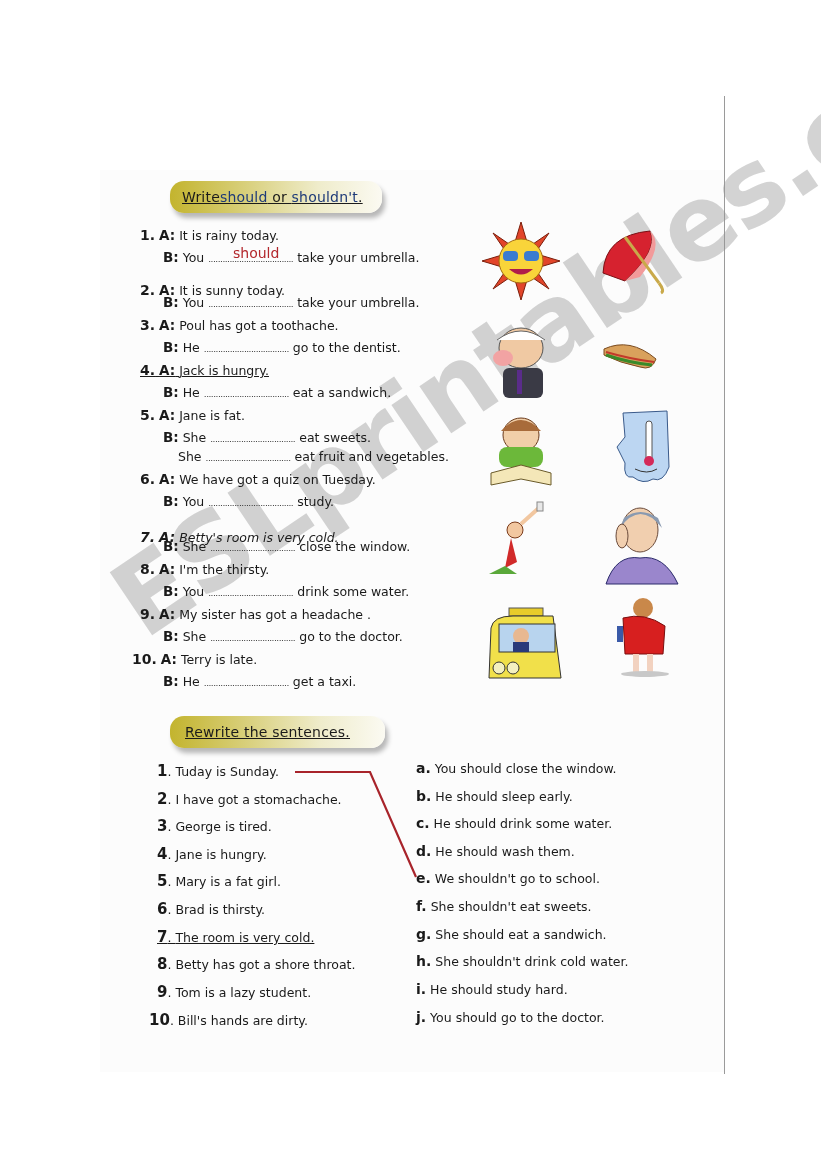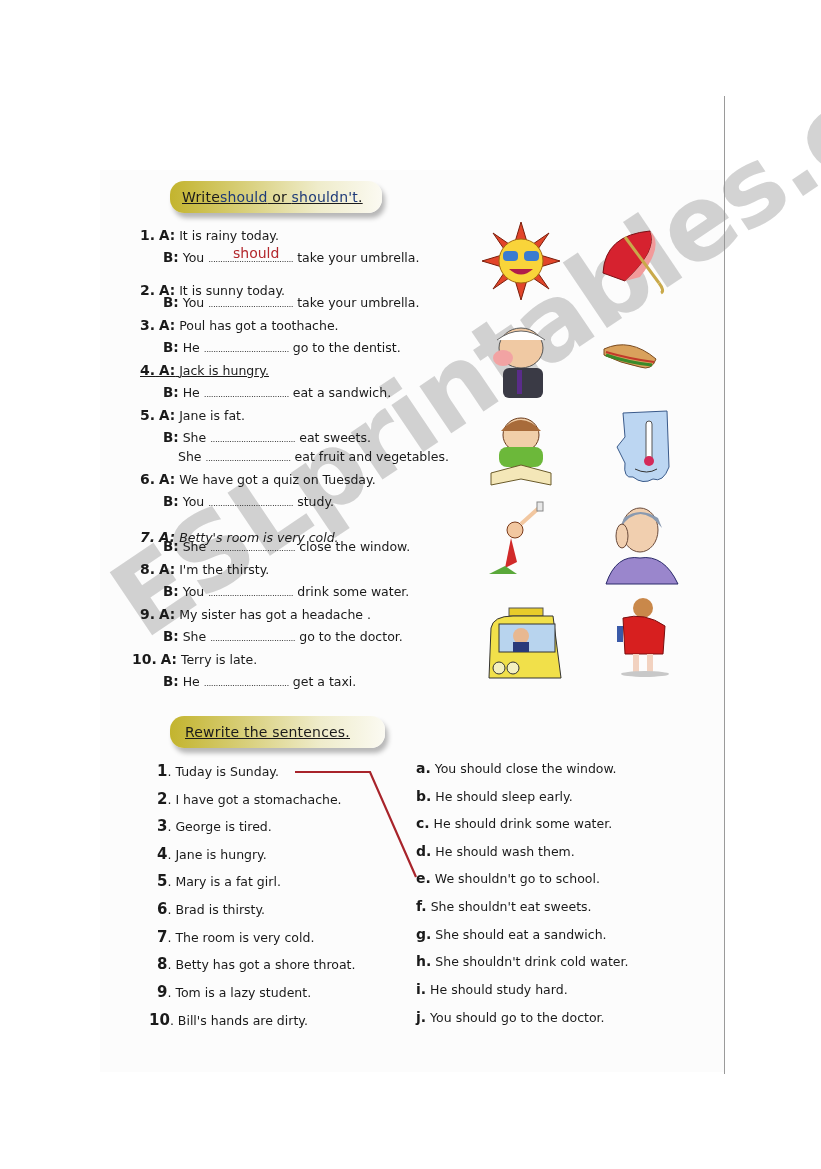--- a/index.html
+++ b/index.html
@@ -169,21 +169,21 @@
   <span>Rewrite the sentences.</span>
 </div>
 
 <div id="ex2">
     <div class="ex2-left" style="left: 157px; top: 762px;"><span class="n">1</span>. <span>Tuday is Sunday.</span></div>
     <div class="ex2-left" style="left: 157px; top: 790px;"><span class="n">2</span>. <span>I have got a stomachache.</span></div>
     <div class="ex2-left" style="left: 157px; top: 817px;"><span class="n">3</span>. <span>George is tired.</span></div>
     <div class="ex2-left" style="left: 157px; top: 845px; text-align: center;"><span class="n">4</span>. <span>Jane is hungry.</span></div>
     <div class="ex2-left" style="left: 157px; top: 872px;"><span class="n">5</span>. <span>Mary is a fat girl.</span></div>
     <div class="ex2-left" style="left: 157px; top: 900px;"><span class="n">6</span>. <span>Brad is thirsty.</span></div>
-    <div class="ex2-left" style="left: 157px; top: 928px;"><span class="n">7</span>. <span>The room is very cold.</span></div>
+    <div class="ex2-left" style="left: 157px; top: 928px; text-decoration: underline;"><span class="n">7</span>. <span>The room is very cold.</span></div>
     <div class="ex2-left" style="left: 157px; top: 955px; text-align: right;"><span class="n">8</span>. <span>Betty has got a shore throat.</span></div>
     <div class="ex2-left" style="left: 157px; top: 983px;"><span class="n">9</span>. <span>Tom is a lazy student.</span></div>
     <div class="ex2-left" style="left: 149px; top: 1011px;"><span class="n">10</span>. <span>Bill's hands are dirty.</span></div>
     <div class="ex2-right" style="left: 416px; top: 760px;"><span class="l">a.</span> <span>You should close the window.</span></div>
     <div class="ex2-right" style="left: 416px; top: 788px;"><span class="l">b.</span> <span>He should sleep early.</span></div>
     <div class="ex2-right" style="left: 416px; top: 815px;"><span class="l">c.</span> <span>He should drink some water.</span></div>
     <div class="ex2-right" style="left: 416px; top: 843px;"><span class="l">d.</span> <span>He should wash them.</span></div>
     <div class="ex2-right" style="left: 416px; top: 870px;"><span class="l">e.</span> <span>We shouldn't go to school.</span></div>
     <div class="ex2-right" style="left: 416px; top: 898px;"><span class="l">f.</span> <span>She shouldn't eat sweets.</span></div>
     <div class="ex2-right" style="left: 416px; top: 926px;"><span class="l">g.</span> <span>She should eat a sandwich.</span></div>

